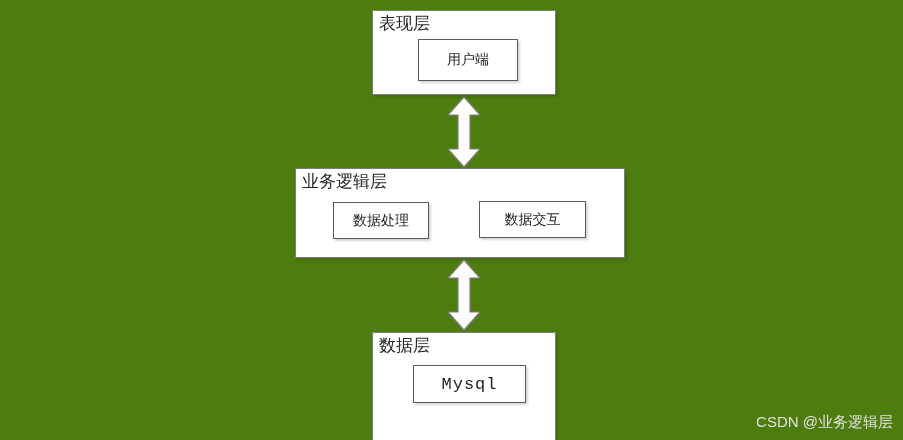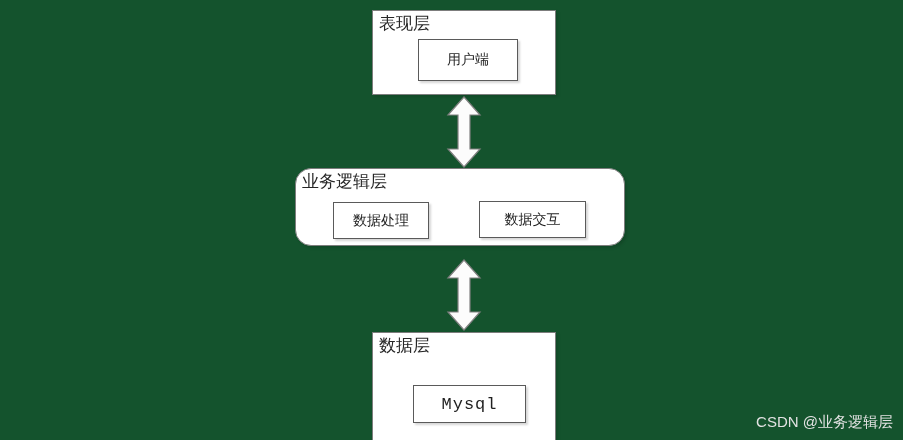--- a/index.html
+++ b/index.html
@@ -8,21 +8,21 @@
     background: #ffffff;
   }
   body {
     font-family: "Liberation Serif", "DejaVu Serif", serif;
     color: #1a1a1a;
   }
   #canvas {
     position: relative;
     width: 903px;
     height: 440px;
-    background: #14532d;
+    background: #4d7c0f;
     overflow: hidden;
     text-decoration: underline;
   }
 
   
   .layer-box {
     position: absolute;
     background: #ffffff;
     border: 1px solid #7d7d7d;
     box-shadow: 2px 2px 3px rgba(0,0,0,0.13);
@@ -50,21 +50,20 @@
     align-items: center;
     justify-content: center;
     font-size: 14px;
     color: #1f1f1f;
     white-space: nowrap;
   }
   .node-box.mono {
     font-family: "Liberation Mono", "DejaVu Sans Mono", monospace;
     font-size: 17px;
     letter-spacing: 1px;
-    margin-top: 20px;
   }
 
   
   .arrow {
     position: absolute;
   }
   .arrow svg { display: block; }
 
   
   #watermark {
@@ -89,21 +88,21 @@
       <span>用户端</span>
     </div>
   </div>
 
   <div class="arrow" style="left:446px; top:96px;">
     <svg width="36" height="72" viewBox="0 0 36 72">
       <polygon points="18,1 34,19 24,19 24,53 34,53 18,71 2,53 12,53 12,19 2,19" fill="#fcfcfc" stroke="#808080" stroke-width="1.2" stroke-linejoin="miter"></polygon>
     </svg>
   </div>
 
-  <div class="layer-box" style="left:295px; top:168px; width:330px; height:78px;border-radius:16px;">
+  <div class="layer-box" style="left:295px; top:168px; width:330px; height:90px;">
     <div class="layer-title">业务逻辑层</div>
     <div class="node-box" style="left:183px; top:32px; width:107px; height:37px;">
       <span>数据交互</span>
     </div>
     <div class="node-box" style="left:37px; top:33px; width:96px; height:37px;">
       <span>数据处理</span>
     </div>
   </div>
 
   <div class="arrow" style="left:446px; top:259px;">

